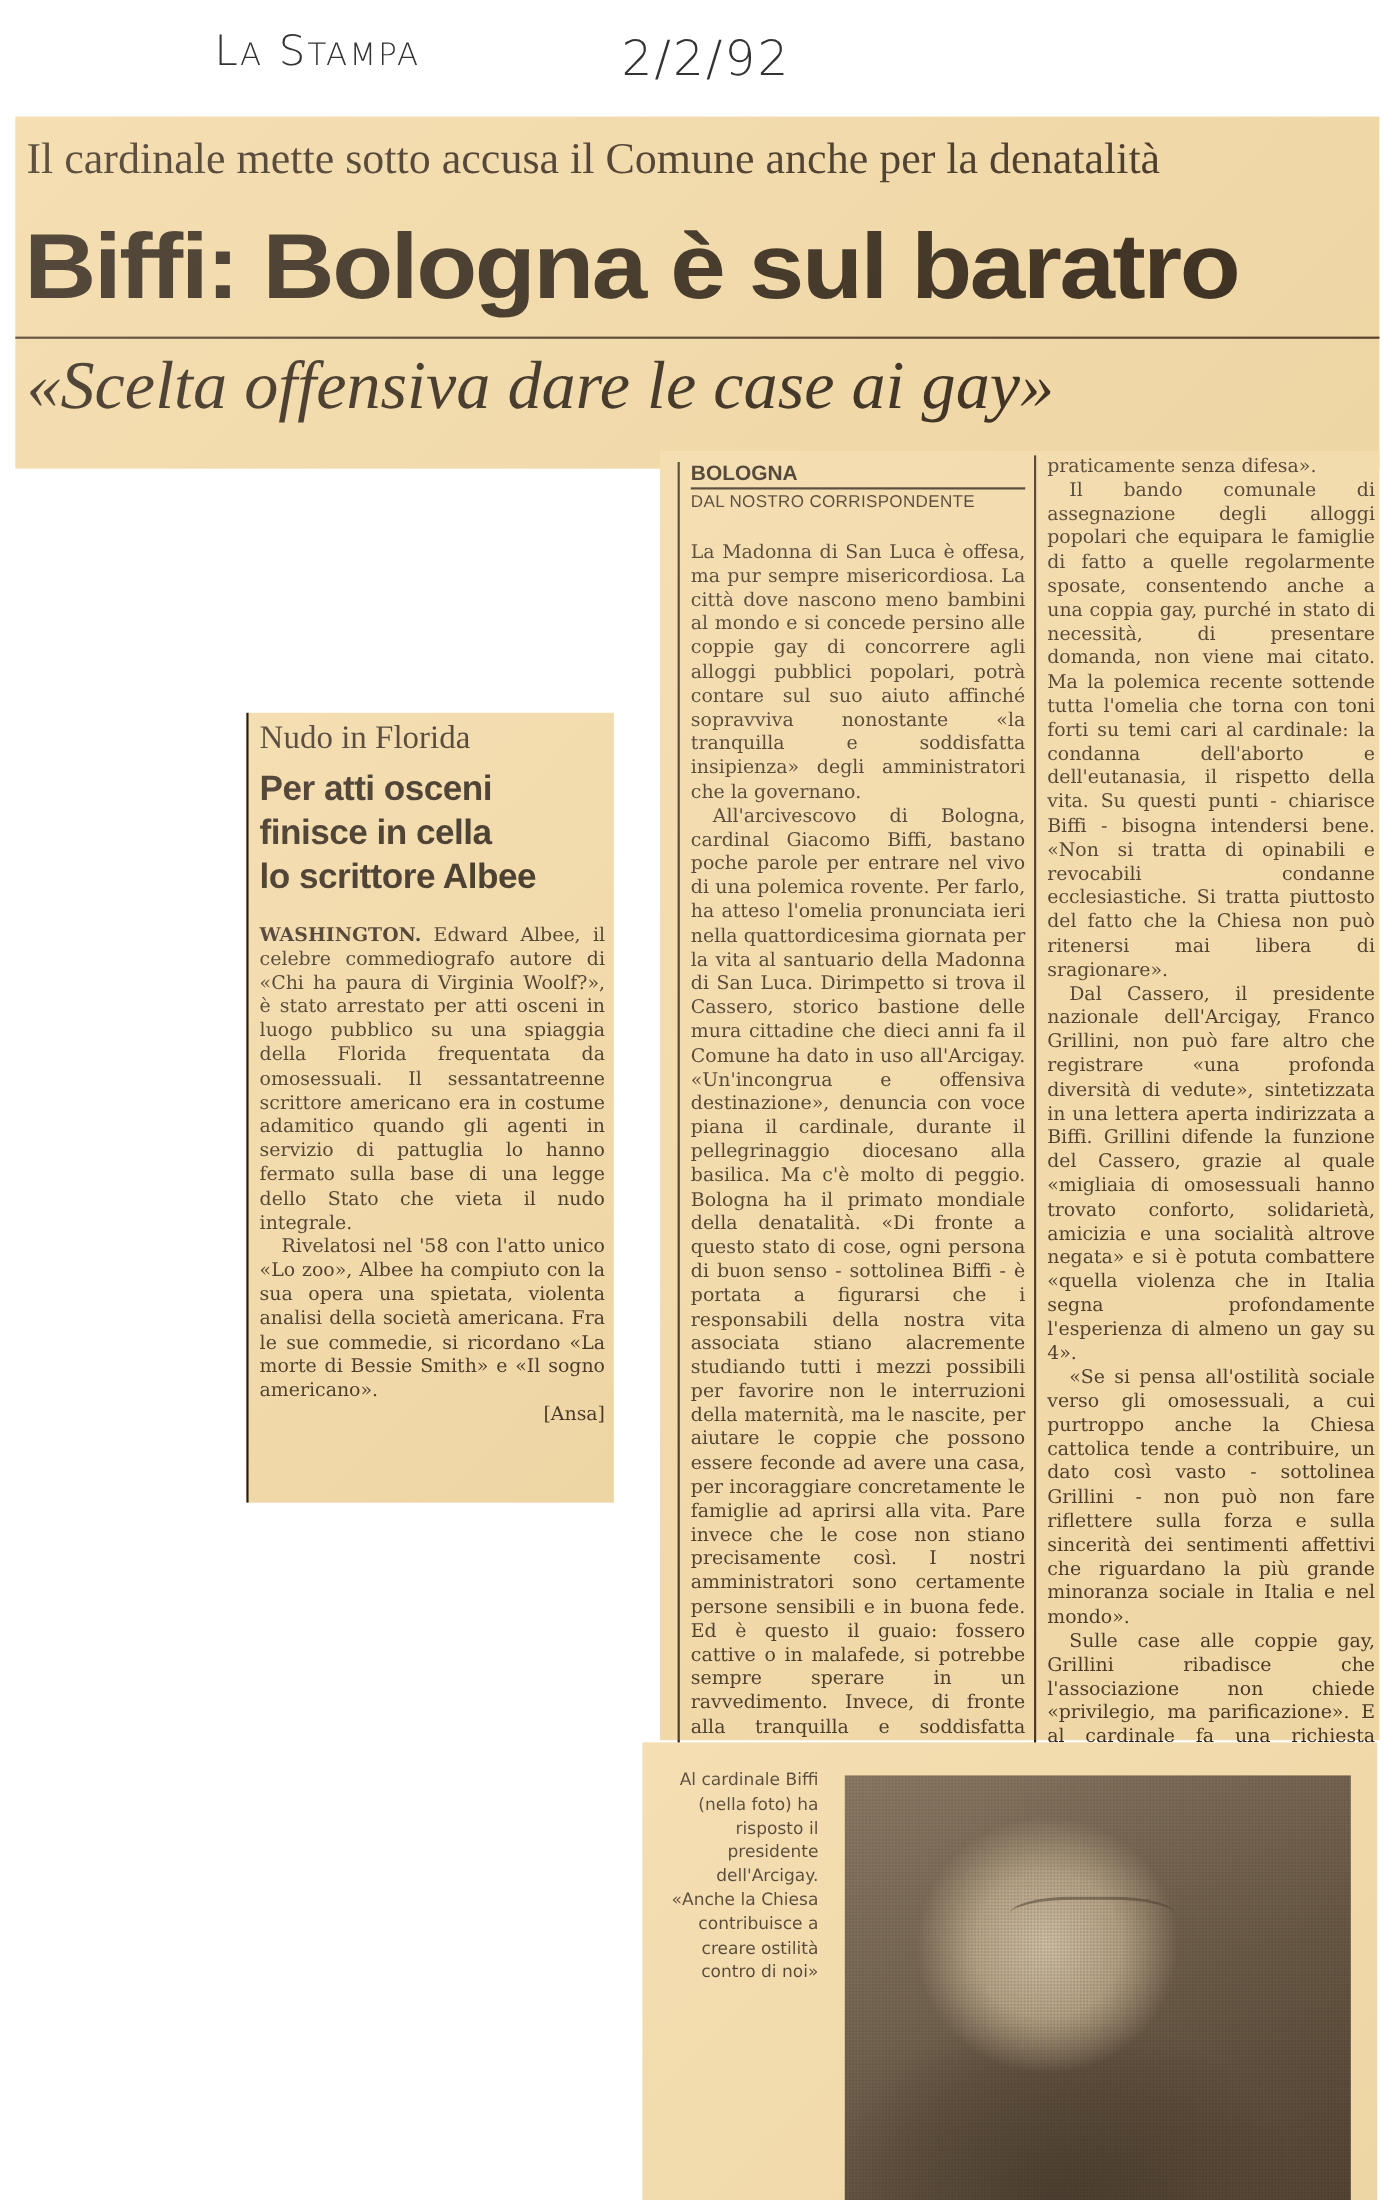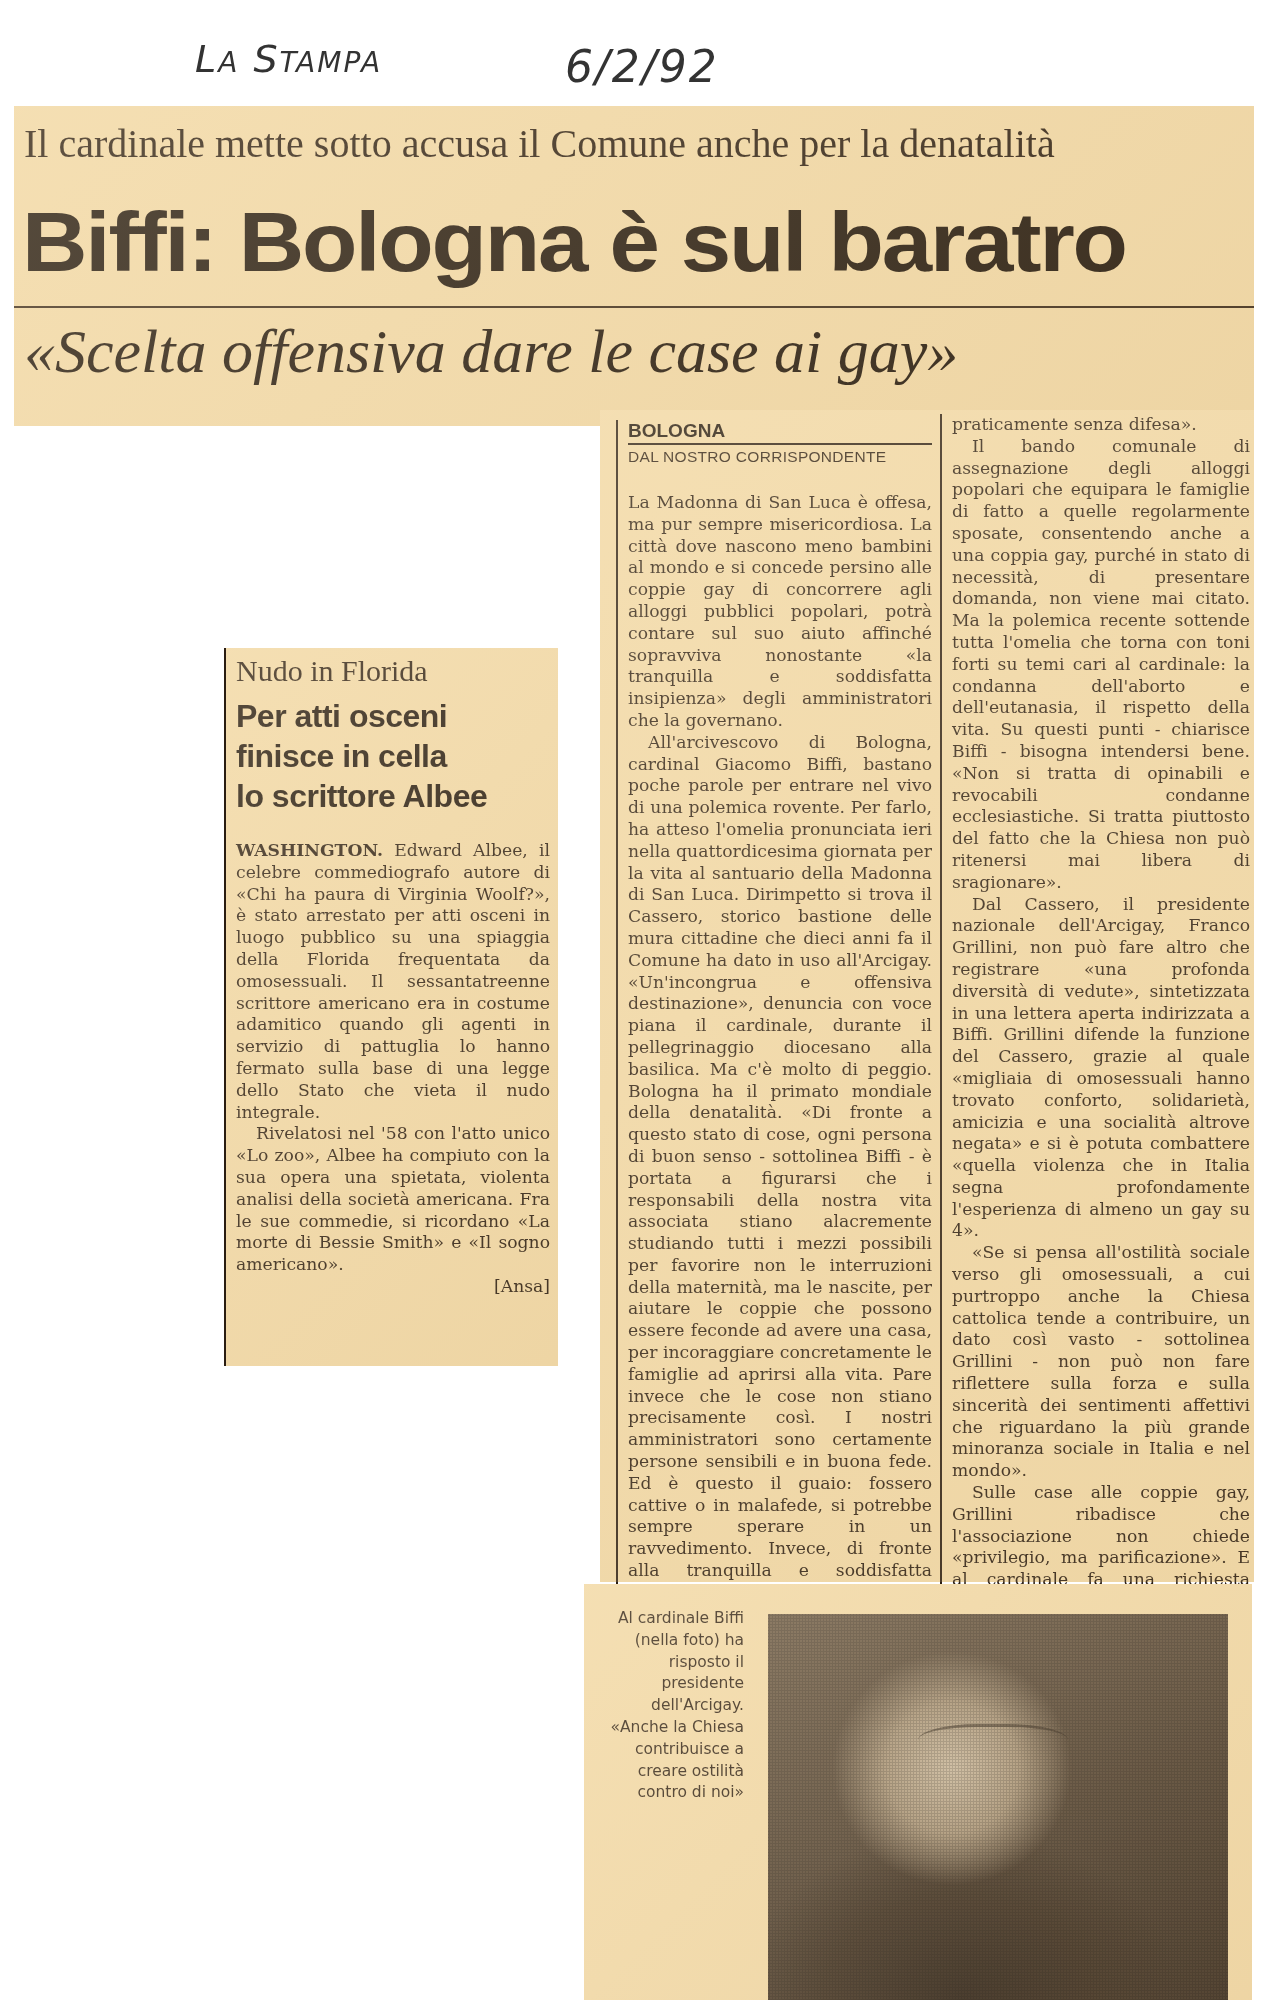--- a/index.html
+++ b/index.html
@@ -4,22 +4,22 @@
 <style>
   * { box-sizing: border-box; margin: 0; padding: 0; }
   html, body { width: 1268px; height: 2000px; background: #ffffff; overflow: hidden; }
   body { position: relative; font-family: "DejaVu Serif", serif; color: #2a1d12; }
 
   .clip { position: absolute; background: #f1d9a8; }
   .clip::after { content: ""; position: absolute; inset: 0; pointer-events: none;
     background: linear-gradient(135deg, rgba(255,240,210,0.25), rgba(220,190,140,0.15)); }
 
   
-  .handnote { position: absolute; top: 37px; left: 195px; font-family: "DejaVu Sans", sans-serif;
-    font-weight: 200; color: #333; letter-spacing: 2px; font-style: italic; }
+  .handnote { position: absolute; top: 24px; left: 195px; font-family: "DejaVu Sans", sans-serif;
+    font-weight: 200; color: #333; letter-spacing: 2px; }
   .handnote .paper { font-size: 38px; }
   .handnote .paper .sm { font-size: 28px; }
   .handnote .date { position: absolute; left: 370px; top: 4px; font-size: 44px; white-space: nowrap; }
 
   
   #headline-clip { left: 14px; top: 106px; width: 1240px; height: 320px; }
   .kicker { position: absolute; left: 10px; top: 14px; font-family: "Liberation Serif", serif;
     font-size: 40px; color: #2a1d12; white-space: nowrap; }
   .main-title { position: absolute; left: 8px; top: 88px; font-family: "Liberation Sans", sans-serif;
     font-weight: 900; font-size: 84px; letter-spacing: -2px; color: #1e140b; white-space: nowrap;
@@ -65,21 +65,21 @@
   .photo .glasses { position: absolute; left: 150px; top: 110px; width: 150px; height: 40px;
     border-top: 3px solid rgba(40,30,20,0.55); border-radius: 40% 40% 0 0; }
   .photo .halftone { position: absolute; inset: 0;
     background-image: radial-gradient(rgba(0,0,0,0.18) 1px, transparent 1.3px); background-size: 3px 3px; }
 </style>
 </head>
 <body>
 
 <div class="handnote">
   <span class="paper"><span>L</span><span class="sm">A</span> <span>S</span><span class="sm">TAMPA</span></span>
-  <span class="date">6/2/92</span>
+  <span class="date">2/2/92</span>
 </div>
 
 <div class="clip" id="headline-clip">
   <div class="kicker">Il cardinale mette sotto accusa il Comune anche per la denatalità</div>
   <div class="main-title">Biffi: Bologna è sul baratro</div>
   <div class="title-rule"></div>
   <div class="subtitle">«Scelta offensiva dare le case ai gay»</div>
 </div>
 
 <div class="clip" id="albee-clip">

